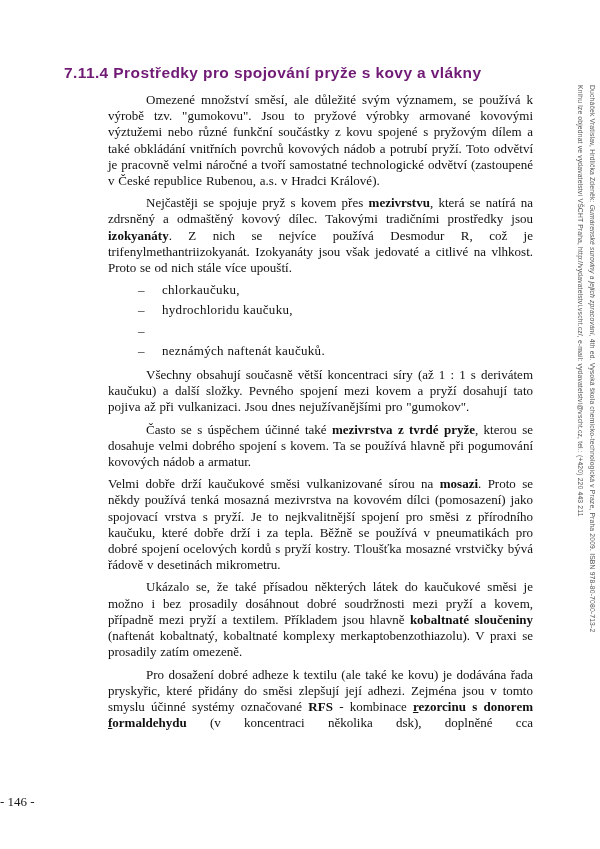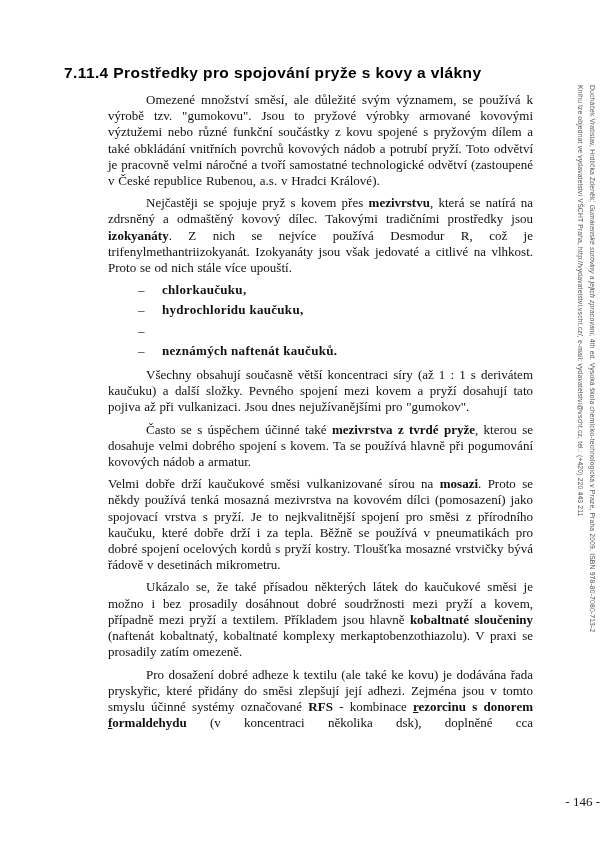--- a/index.html
+++ b/index.html
@@ -16,21 +16,21 @@
     color: #111111;
   }
   .heading {
     position: absolute;
     left: 64px; top: 64px;
     width: 480px;
     font-family: "Liberation Sans", sans-serif;
     font-weight: bold;
     font-size: 15.5px;
     letter-spacing: 0.4px;
-    color: #000000;
+    color: #701a75;
     white-space: nowrap;
   }
   .body-col {
     position: absolute;
     left: 100px; top: 92px;
     width: 433px;
   }
   .body-col p {
     margin: 0 0 6px 8px;
     font-size: 13px;
@@ -49,27 +49,27 @@
     padding-left: 38px;
     font-size: 13px;
     line-height: 16.2px;
   }
   .bullet-row:first-of-type { margin-top: 2px; }
   .dash {
     width: 24px;
     flex: 0 0 24px;
     color: #161616;
   }
-  .bullet-text { font-weight: bold; letter-spacing: 0.3px; }
+  .bullet-text { font-weight: normal; letter-spacing: 0.3px; }
   .list-block { margin-bottom: 8px; }
   .page-number {
     position: absolute;
     left: 0; top: 794px;
     width: 600px;
-    text-align: right;
+    text-align: left;
     font-size: 13px;
     color: #161616;
   }
   .sidebar {
     position: absolute;
     top: 85px; right: 2px;
     height: 760px;
     writing-mode: vertical-rl;
     text-orientation: mixed;
     font-family: "Liberation Sans", sans-serif;

